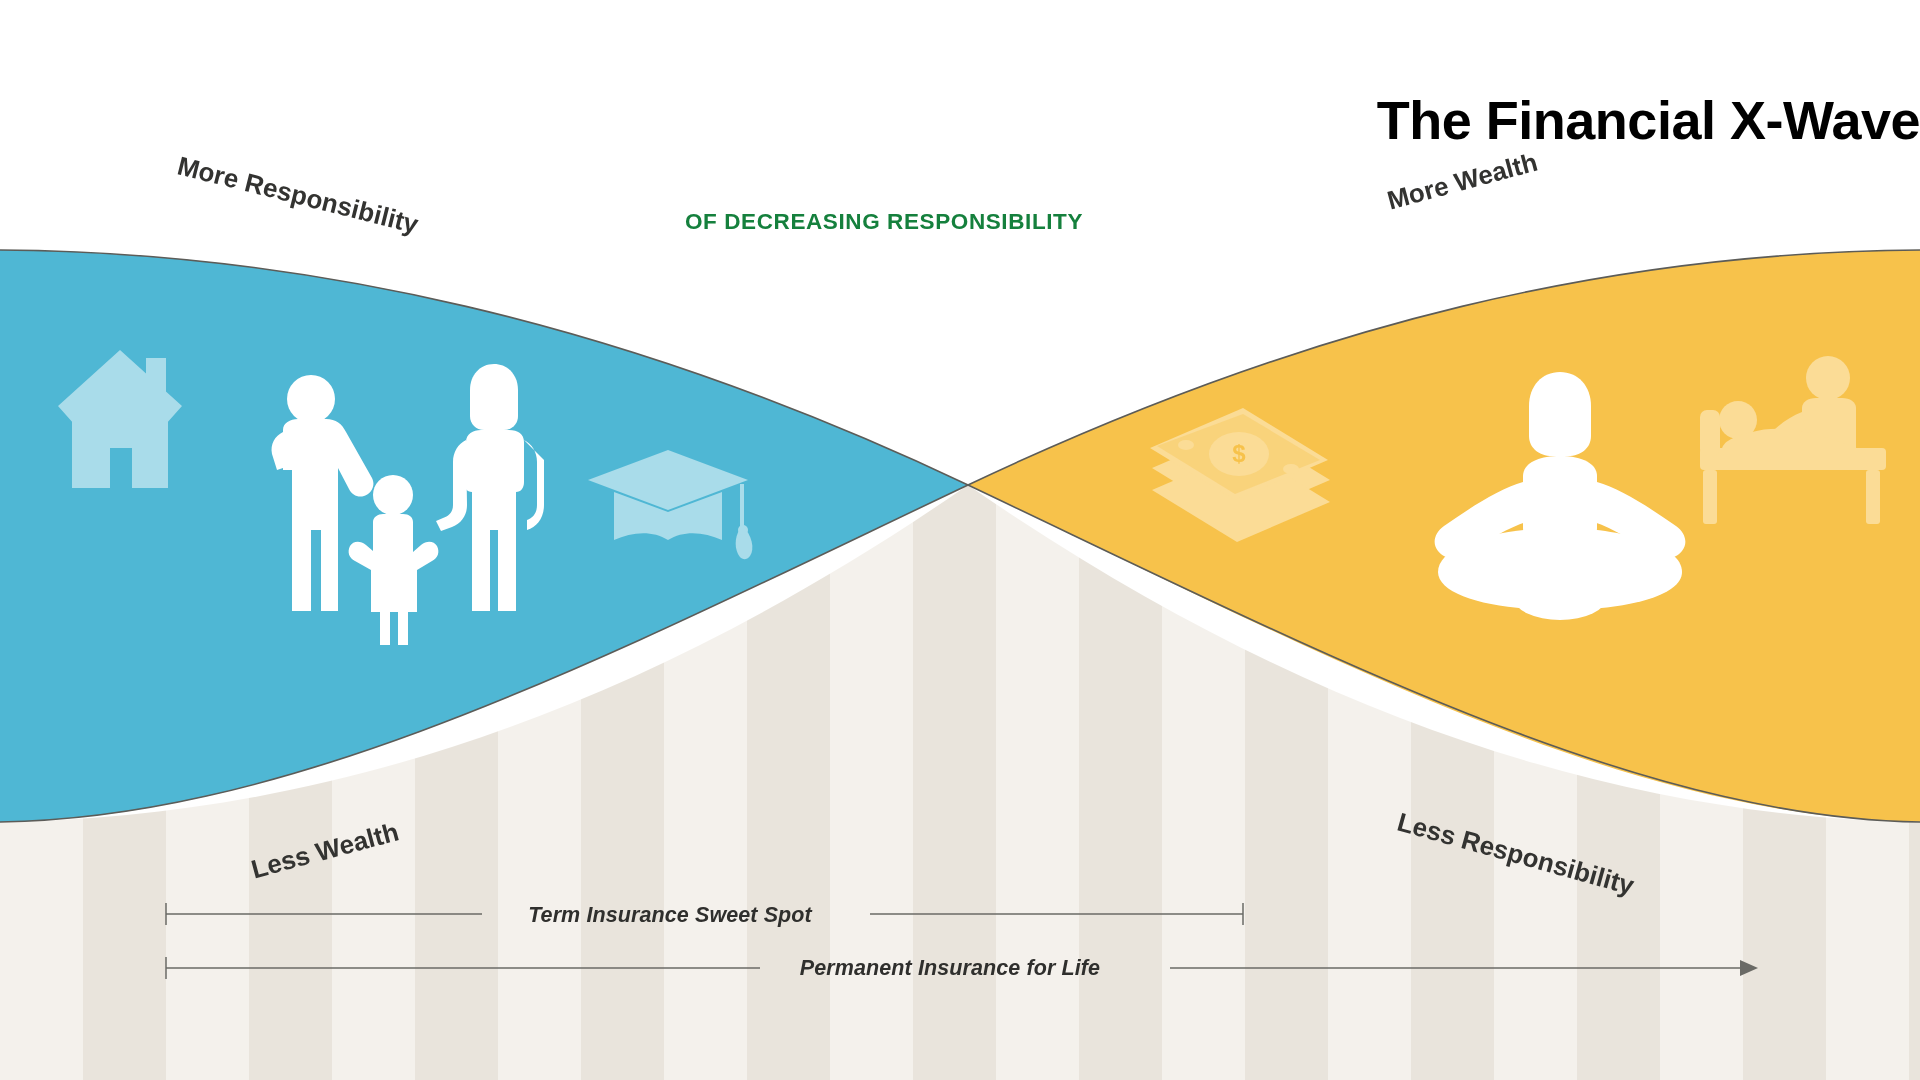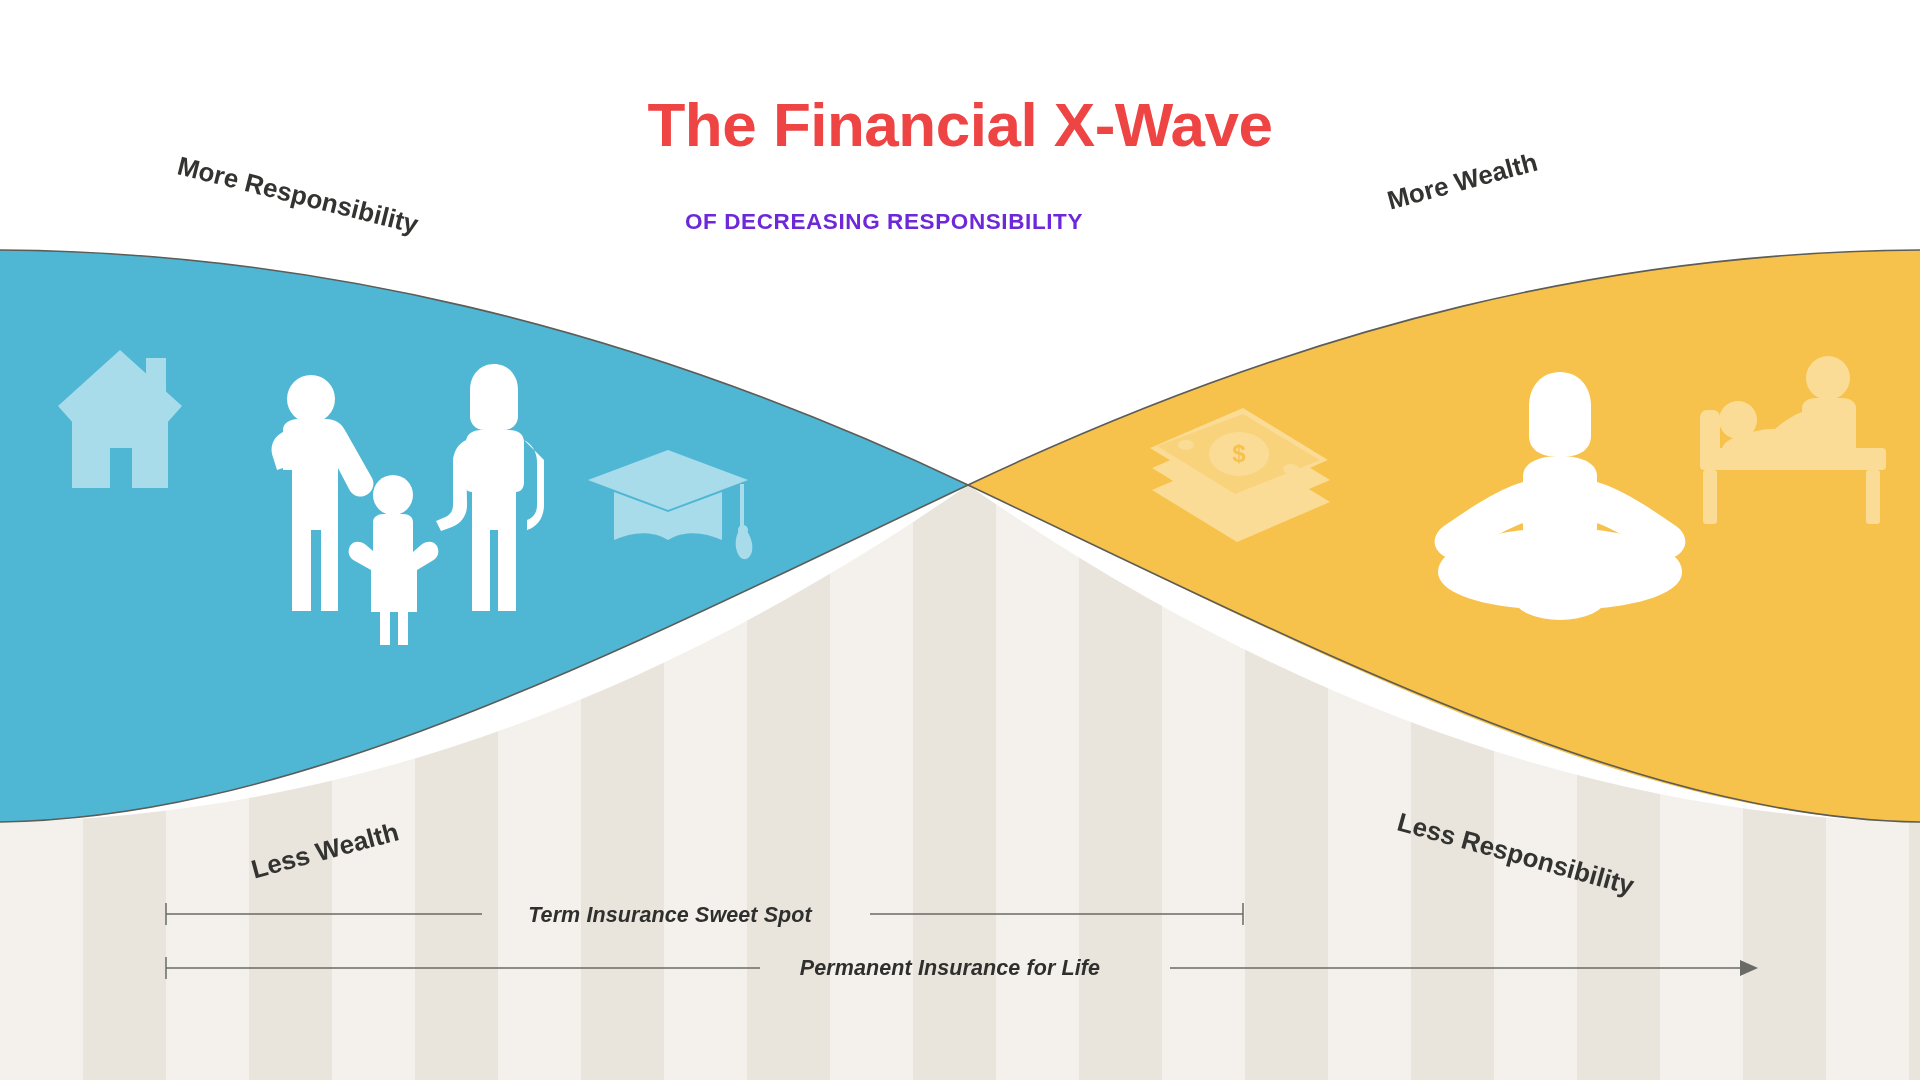--- a/index.html
+++ b/index.html
@@ -26,37 +26,37 @@
     width: 1920px;
     height: 1080px;
   }
 
   
   .title {
     position: absolute;
     left: 0;
     top: 92px;
     width: 1920px;
-    text-align: center;
-    font-size: 62px;
+    text-align: right;
+    font-size: 54px;
     font-weight: bold;
     letter-spacing: -0.5px;
-    color: #ef4444;
+    color: #000000;
     line-height: 1.05;
   }
   .subtitle {
     position: absolute;
     left: 0;
     top: 206px;
     width: 1768px;
     text-align: center;
     font-size: 22.5px;
     font-weight: bold;
     letter-spacing: 0.6px;
-    color: #6d28d9;
+    color: #15803d;
     line-height: 1.42;
   }
   .subtitle .line { display: block; }
 
   .curvelabel {
     position: absolute;
     font-size: 26px;
     font-weight: bold;
     color: #333331;
     white-space: nowrap;

